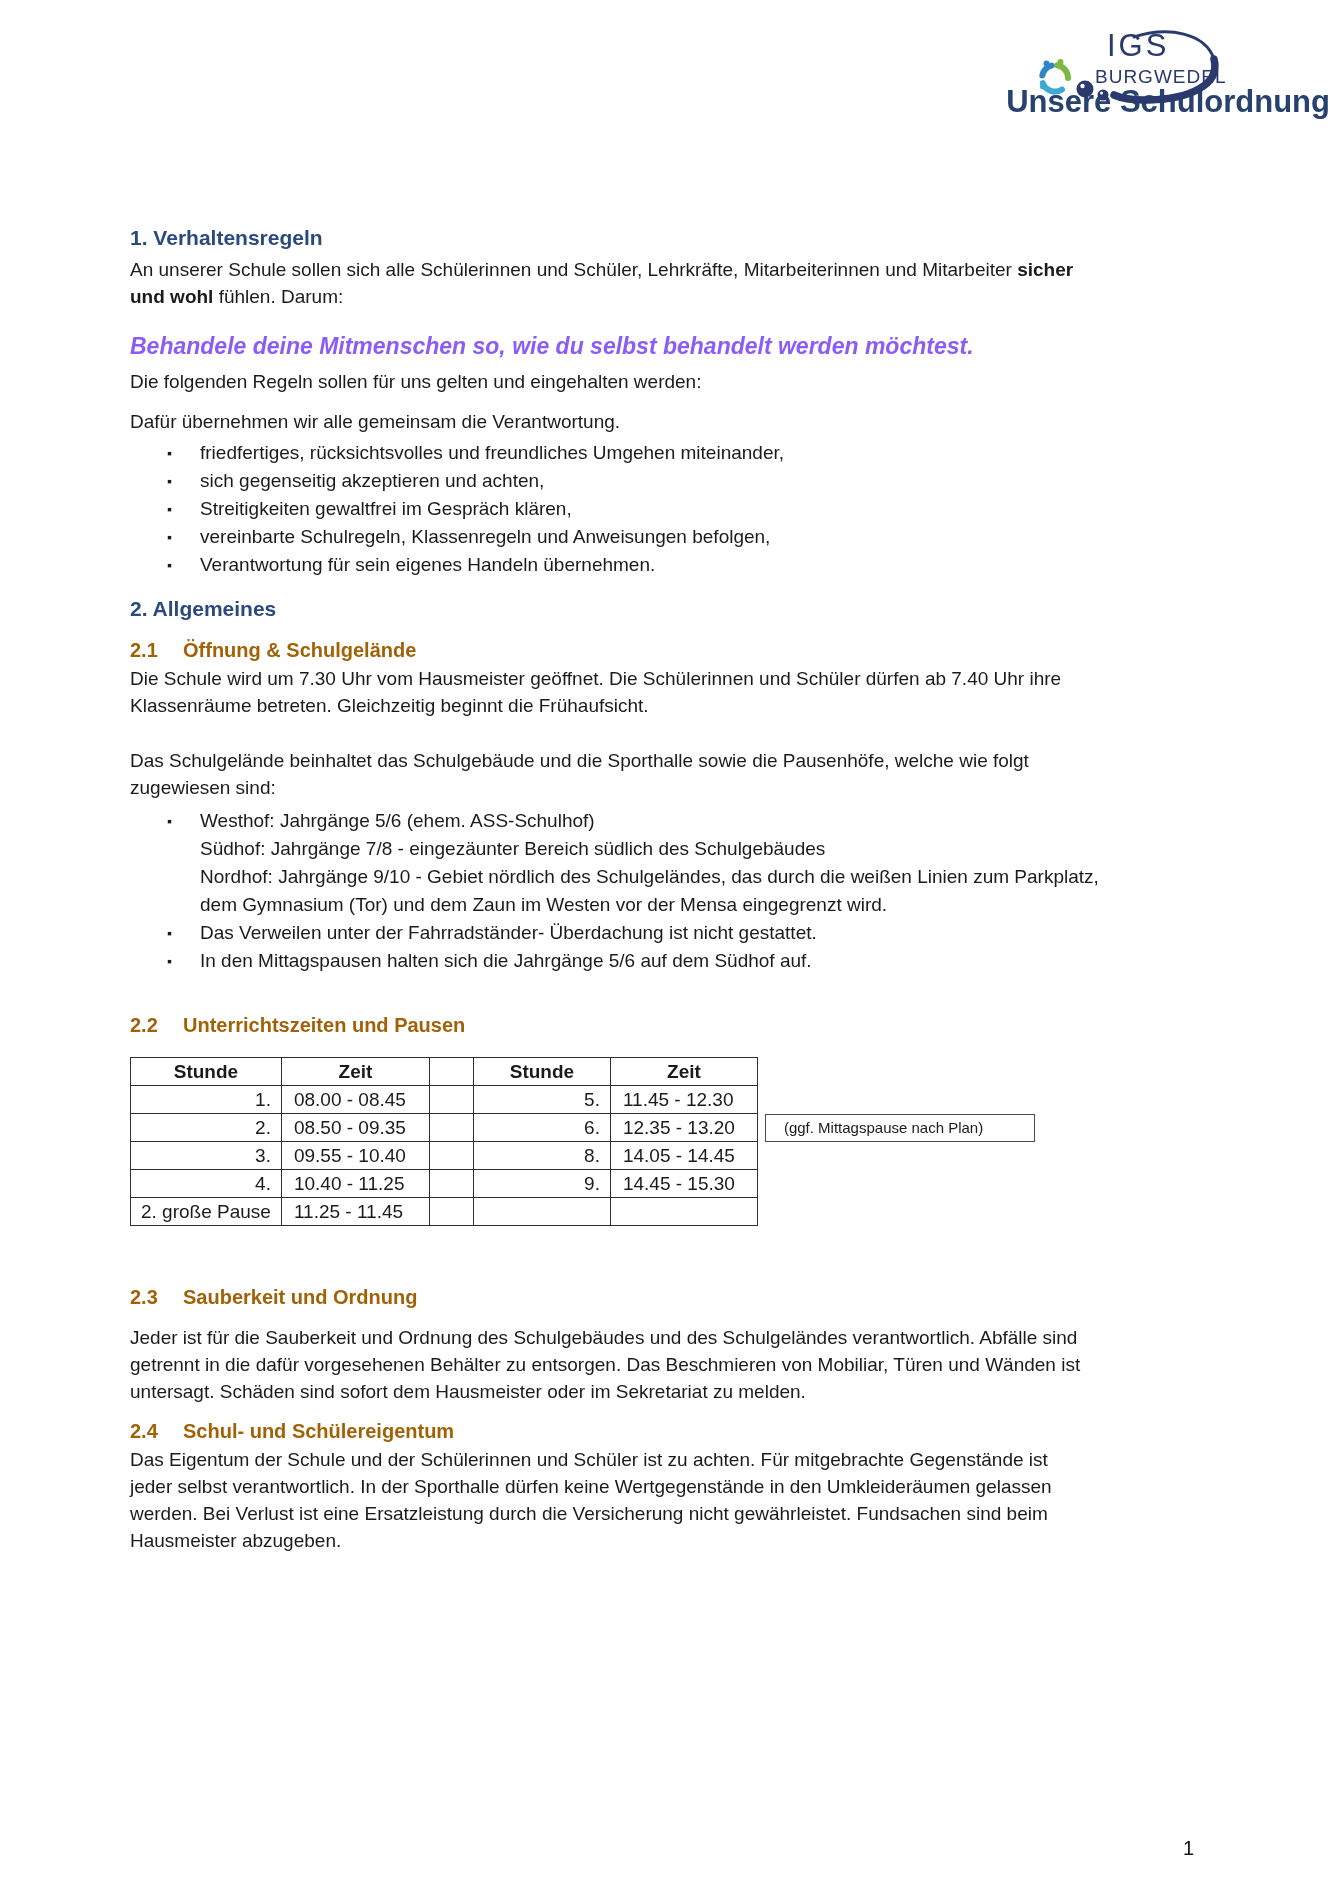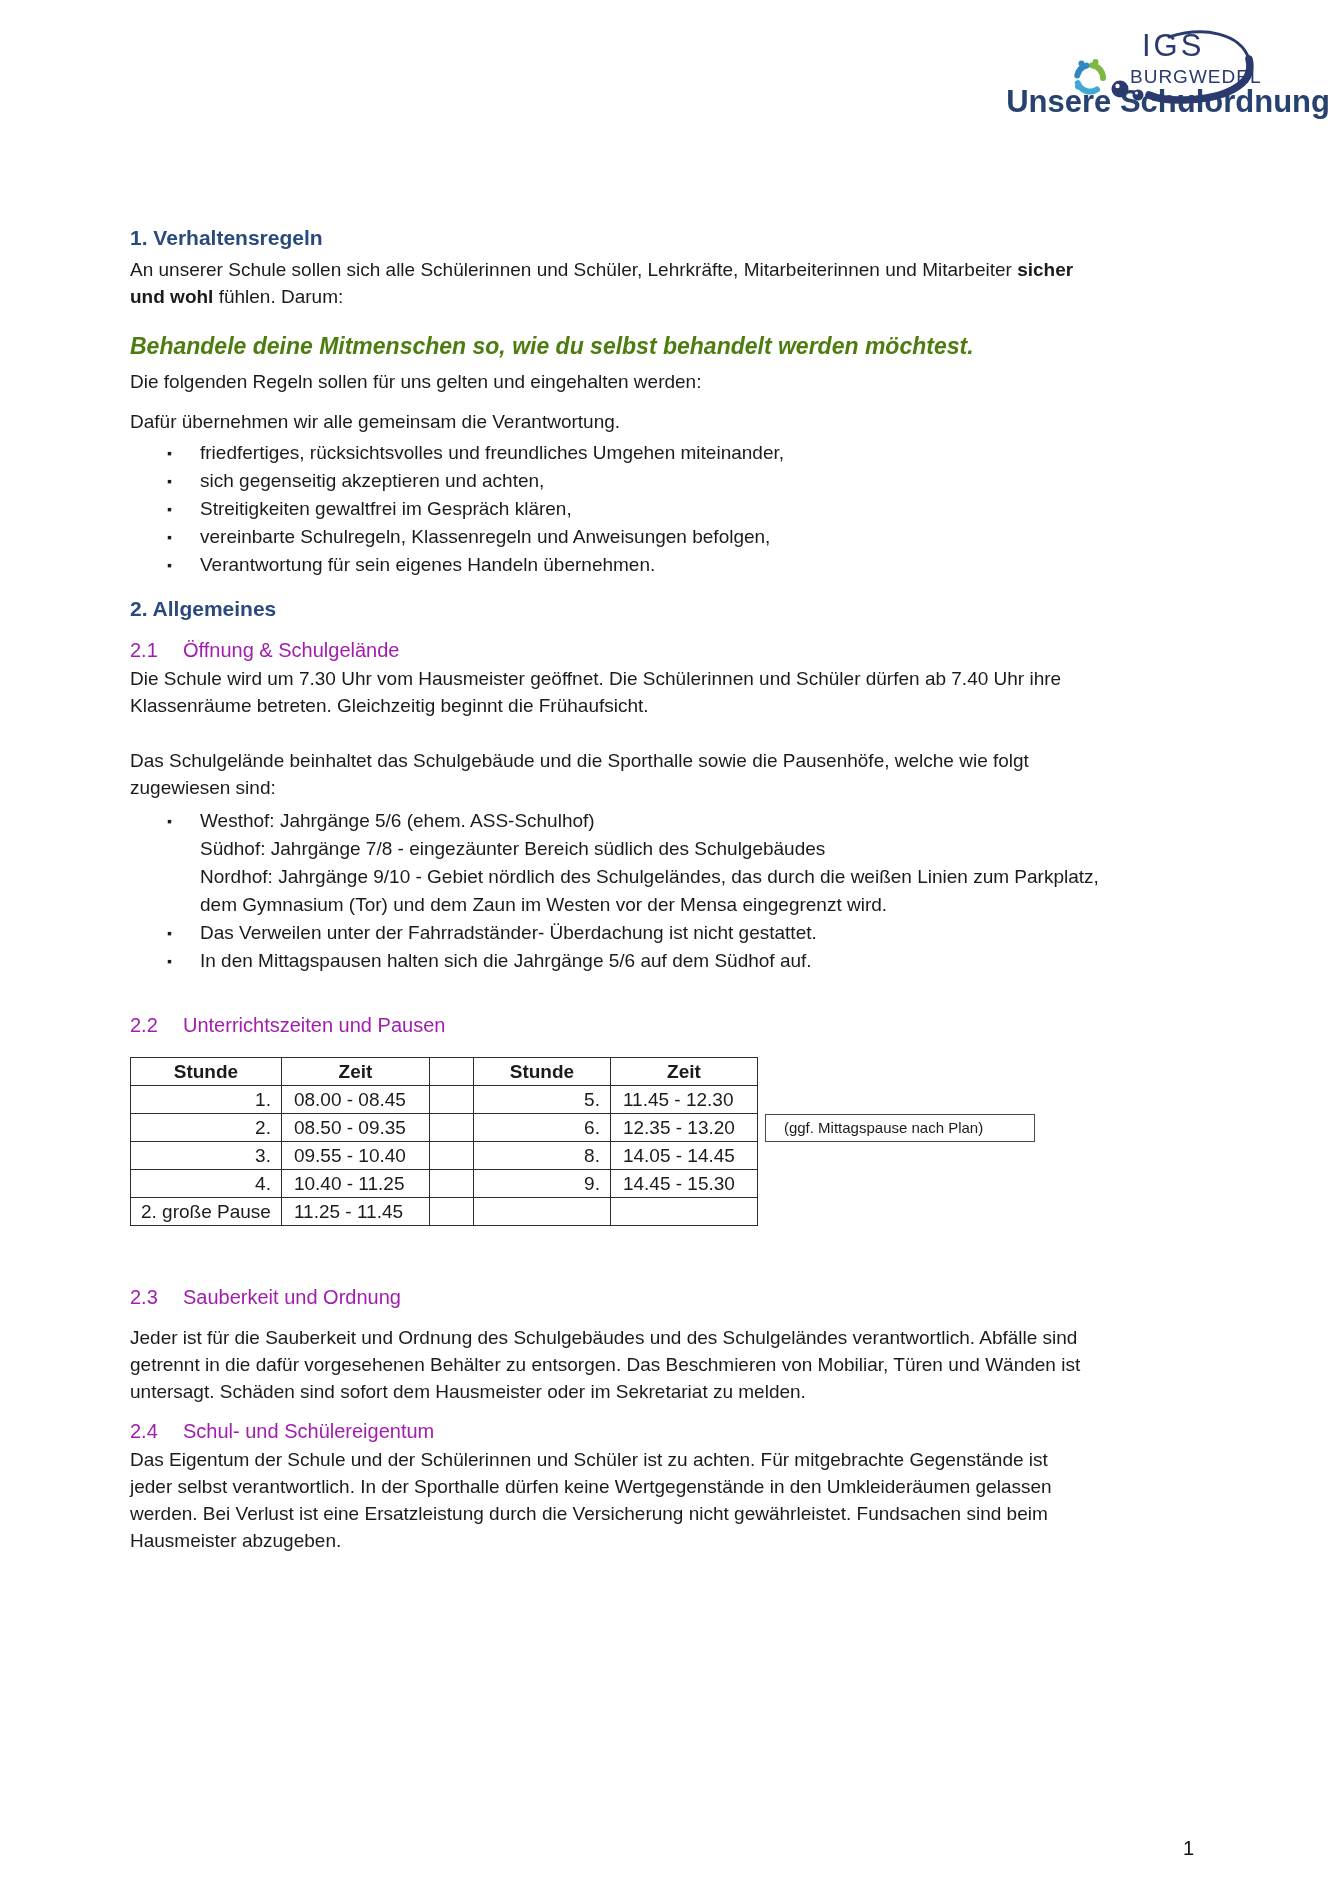--- a/index.html
+++ b/index.html
@@ -14,39 +14,39 @@
   .content{margin:0 130px;}
   h1.doc-title{
     margin:0 0 0 60px;
     padding-top:84px;
     text-align:right;
     font-size:31px;
     font-weight:bold;
     color:#27426f;
   }
   .logo{
-    position:absolute;left:1072px;top:26px;width:190px;height:82px;
+    position:absolute;left:1037px;top:26px;width:190px;height:82px;
   }
   h2.sec{
     margin:0;font-size:21px;line-height:28px;font-weight:bold;color:#2a4a7d;
   }
   #sec1-heading{margin-top:104px;}
   #sec2-heading{margin-top:16px;}
   h3.sub{
-    margin:0;font-size:20px;line-height:26px;font-weight:normal;color:#a21caf;
+    margin:0;font-size:20px;line-height:26px;font-weight:bold;color:#a16207;
   }
   .h3-num{display:inline-block;width:53px;}
   p.body{
     margin:0;font-size:19px;line-height:27px;
   }
   .motto{
     margin:20px 0 0 0;
     font-size:23px;line-height:32px;
     font-weight:bold;font-style:italic;
-    color:#4d7c0f;
+    color:#8b5cf6;
   }
   ul.doc-list{list-style:none;margin:4px 0 0 0;padding:0;}
   ul.doc-list li{
     position:relative;
     padding-left:70px;
     font-size:19px;line-height:28px;
   }
   ul.doc-list li .marker{
     position:absolute;left:37px;top:0;
     font-size:14px;line-height:28px;color:#1b1b1b;

